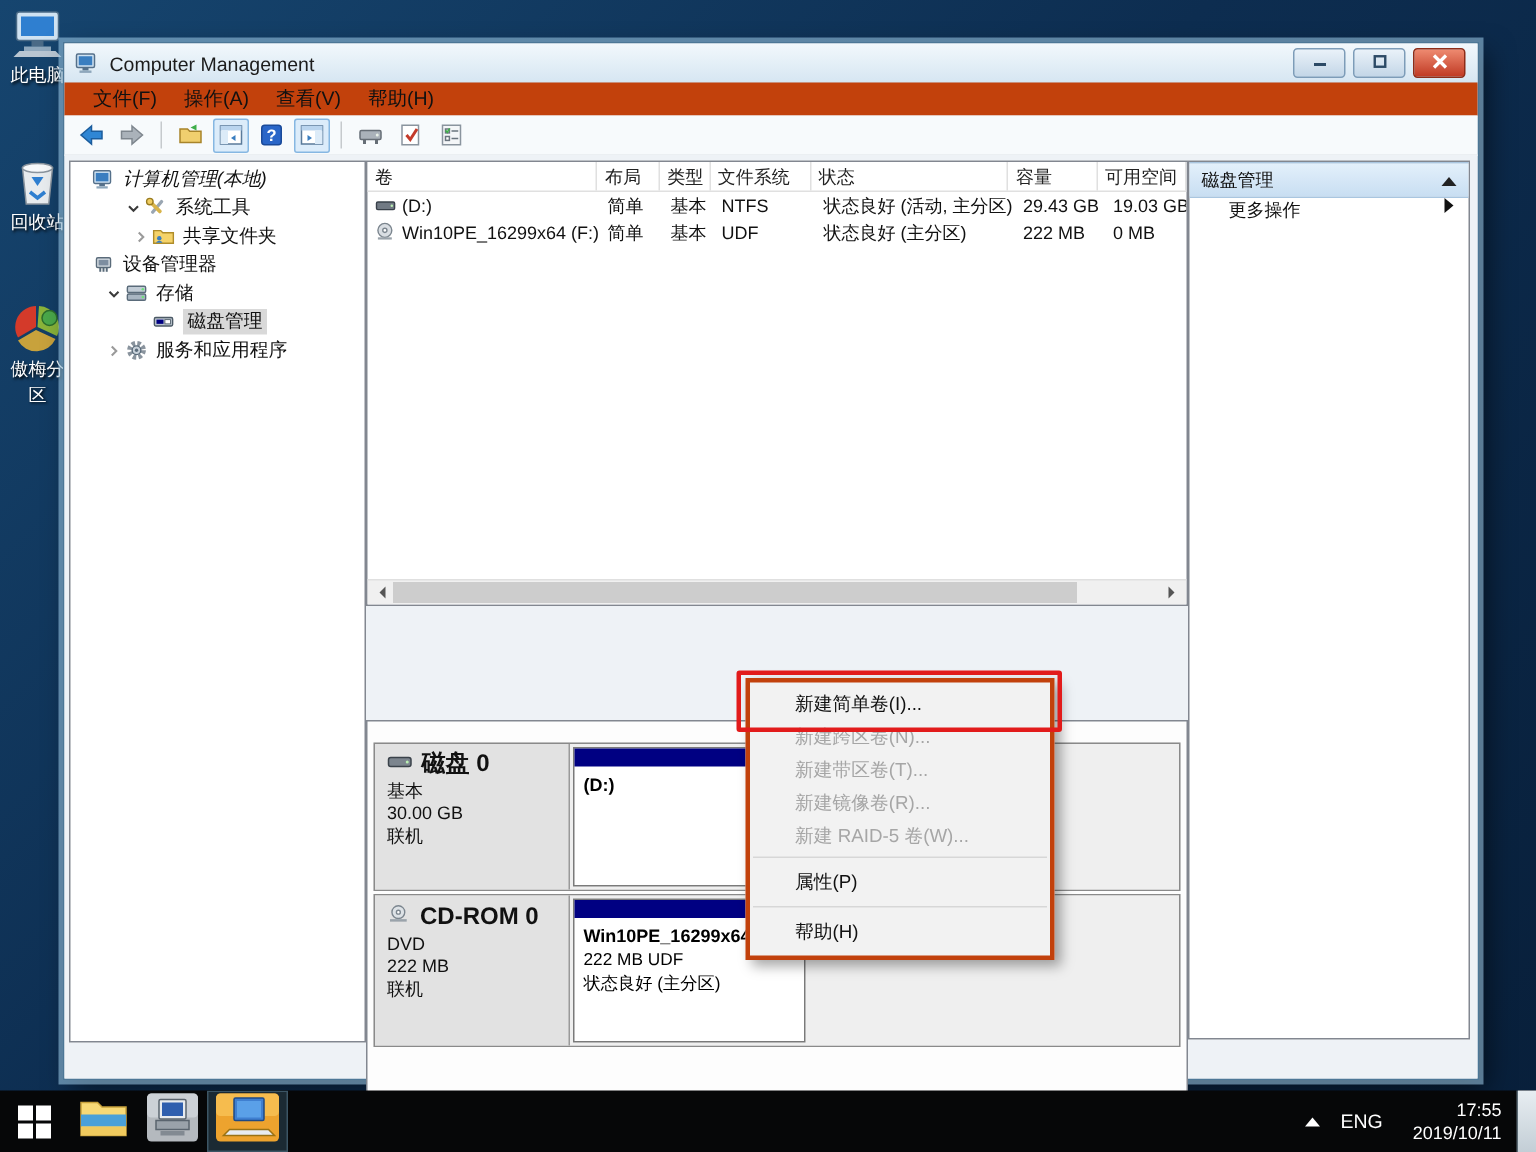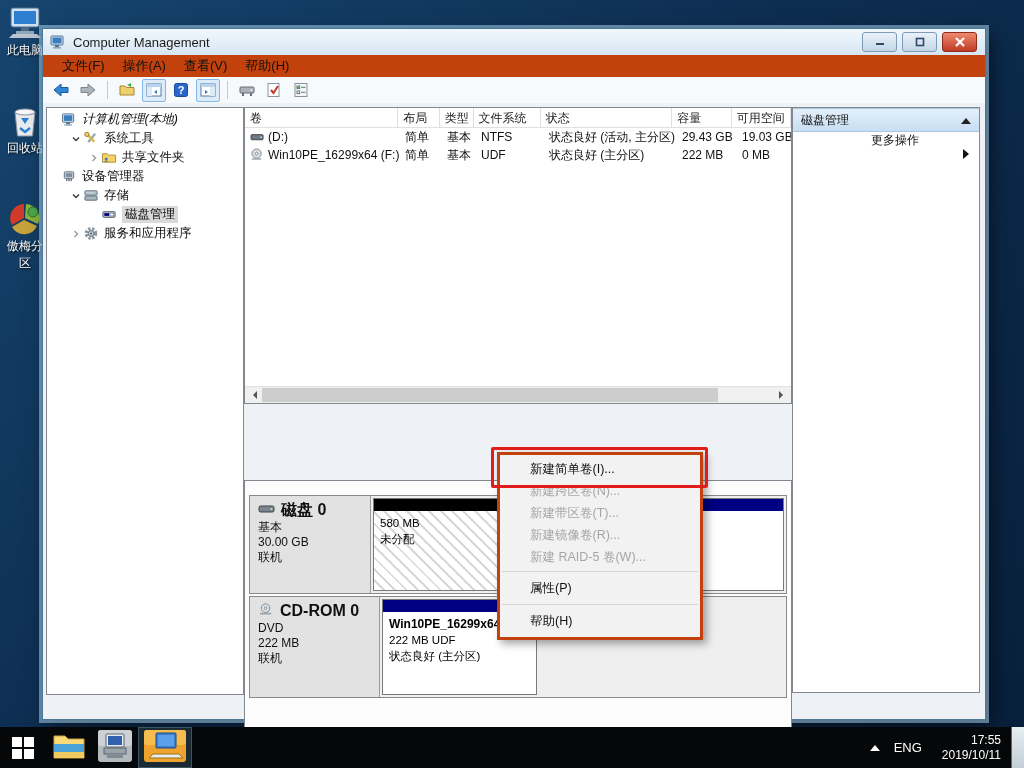--- a/index.html
+++ b/index.html
@@ -69,21 +69,21 @@
               border:1px solid #a8a8a8;display:flex;align-items:center;padding-left:8px;gap:14px;
               font-size:12px;color:#111;box-sizing:border-box;}
   .lg-item{display:flex;align-items:center;gap:5px;}
   .lg-sw{width:11px;height:11px;border:1px solid #444;display:inline-block;}
   .actions-panel{position:absolute;left:749px;top:4px;width:186px;height:584px;background:#fff;
                  border:1px solid #828790;font-size:12px;color:#111;}
   .actions-header{height:23px;line-height:23px;font-weight:bold;padding-left:8px;border-bottom:1px solid #dcdcdc;}
   .actions-group{height:22px;display:flex;align-items:center;padding:0 8px;
                  background:linear-gradient(#e3f0fb,#c8def2);border-top:1px solid #a9c6e0;border-bottom:1px solid #a9c6e0;}
   .tri-up{margin-left:auto;width:0;height:0;border:5px solid transparent;border-bottom:6px solid #222;margin-top:-4px;}
-  .actions-more{height:25px;display:flex;align-items:center;padding:0 8px 0 26px;flex-direction:column;}
+  .actions-more{height:25px;display:flex;align-items:flex-start;padding:0 8px 0 26px;}
   .tri-right{margin-left:auto;width:0;height:0;border:5px solid transparent;border-left:6px solid #111;margin-right:-3px;}
   
   #context-menu{position:absolute;left:497px;top:452px;width:200px;background:#f2f2f2;
                 border:3px solid #c2410c;box-shadow:4px 4px 8px rgba(0,0,0,.35);z-index:30;
                 padding:3px 0;font-size:12.5px;}
   .cm-item{height:22px;line-height:22px;padding-left:30px;color:#111;white-space:nowrap;}
   .cm-item.big{height:26px;line-height:26px;}
   .cm-item.disabled{color:#a6a6a6;}
   .cm-sep{height:1px;background:#d7d7d7;margin:3px 2px;}
   #red-box{position:absolute;left:491px;top:447px;width:211px;height:35px;border:3px solid #e21b1b;
@@ -240,21 +240,21 @@
           <span class="ticon">
             <svg viewBox="0 0 16 16" width="16" height="15">
               <rect x="1" y="2" width="12" height="9" rx="1" fill="#cfe2f2" stroke="#55708a"></rect>
               <rect x="2.5" y="3.5" width="9" height="6" fill="#3a7ec0"></rect>
               <rect x="5" y="11" width="4" height="2" fill="#55708a"></rect>
               <rect x="3" y="13" width="8" height="1.6" fill="#8ea7bc"></rect>
             </svg>
           </span>
           <span>计算机管理(本地)</span>
         </div>
-        <div class="tree-row" style="padding-left: 22px;">
+        <div class="tree-row" style="padding-left: 11px; margin-left: 24px;">
           <span class="texp">
             <svg viewBox="0 0 10 10" width="10" height="10">
               <polyline points="2,3.5 5,6.5 8,3.5" fill="none" stroke="#3c3c3c" stroke-width="1.4"></polyline>
             </svg>
           </span>
           <span class="ticon">
             <svg viewBox="0 0 16 16" width="16" height="15">
               <rect x="7" y="1" width="2.4" height="12" rx="1" fill="#9aa6b2" transform="rotate(40 8 8)"></rect>
               <rect x="6.8" y="1" width="2.6" height="12" rx="1" fill="#d8b44a" transform="rotate(-45 8 8)"></rect>
               <circle cx="3.6" cy="3.6" r="2.3" fill="#f0cd62" stroke="#9a7c20"></circle>
@@ -388,27 +388,20 @@
                   <rect x="1" y="3" width="15" height="6" rx="1.5" fill="#7c858e" stroke="#3a424a"></rect>
                   <circle cx="13.5" cy="6" r="1" fill="#baf0b2"></circle>
                 </svg></span>
               <span>磁盘 0</span>
             </div>
             <div>基本</div>
             <div>30.00 GB</div>
             <div>联机</div>
           </div>
           <div class="regions">
-            <div class="region unalloc" style="width: 155px;">
-              <div class="region-band band-unalloc"></div>
-              <div class="region-body">
-                <div>580 MB</div>
-                <div>未分配</div>
-              </div>
-            </div>
             <div class="region primary" style="width: 253px;">
               <div class="region-band band-primary"></div>
               <div class="region-body">
                 <div class="region-title">(D:)</div>
               </div>
             </div>
           </div>
         </div>
         <div class="disk-row" style="top: 115px; height: 100px; width: 536px;">
           <div class="disk-info">

